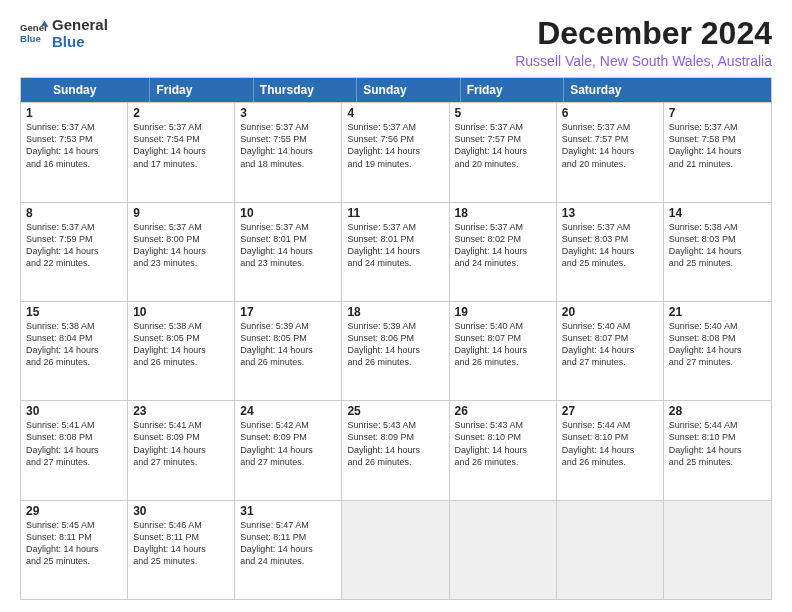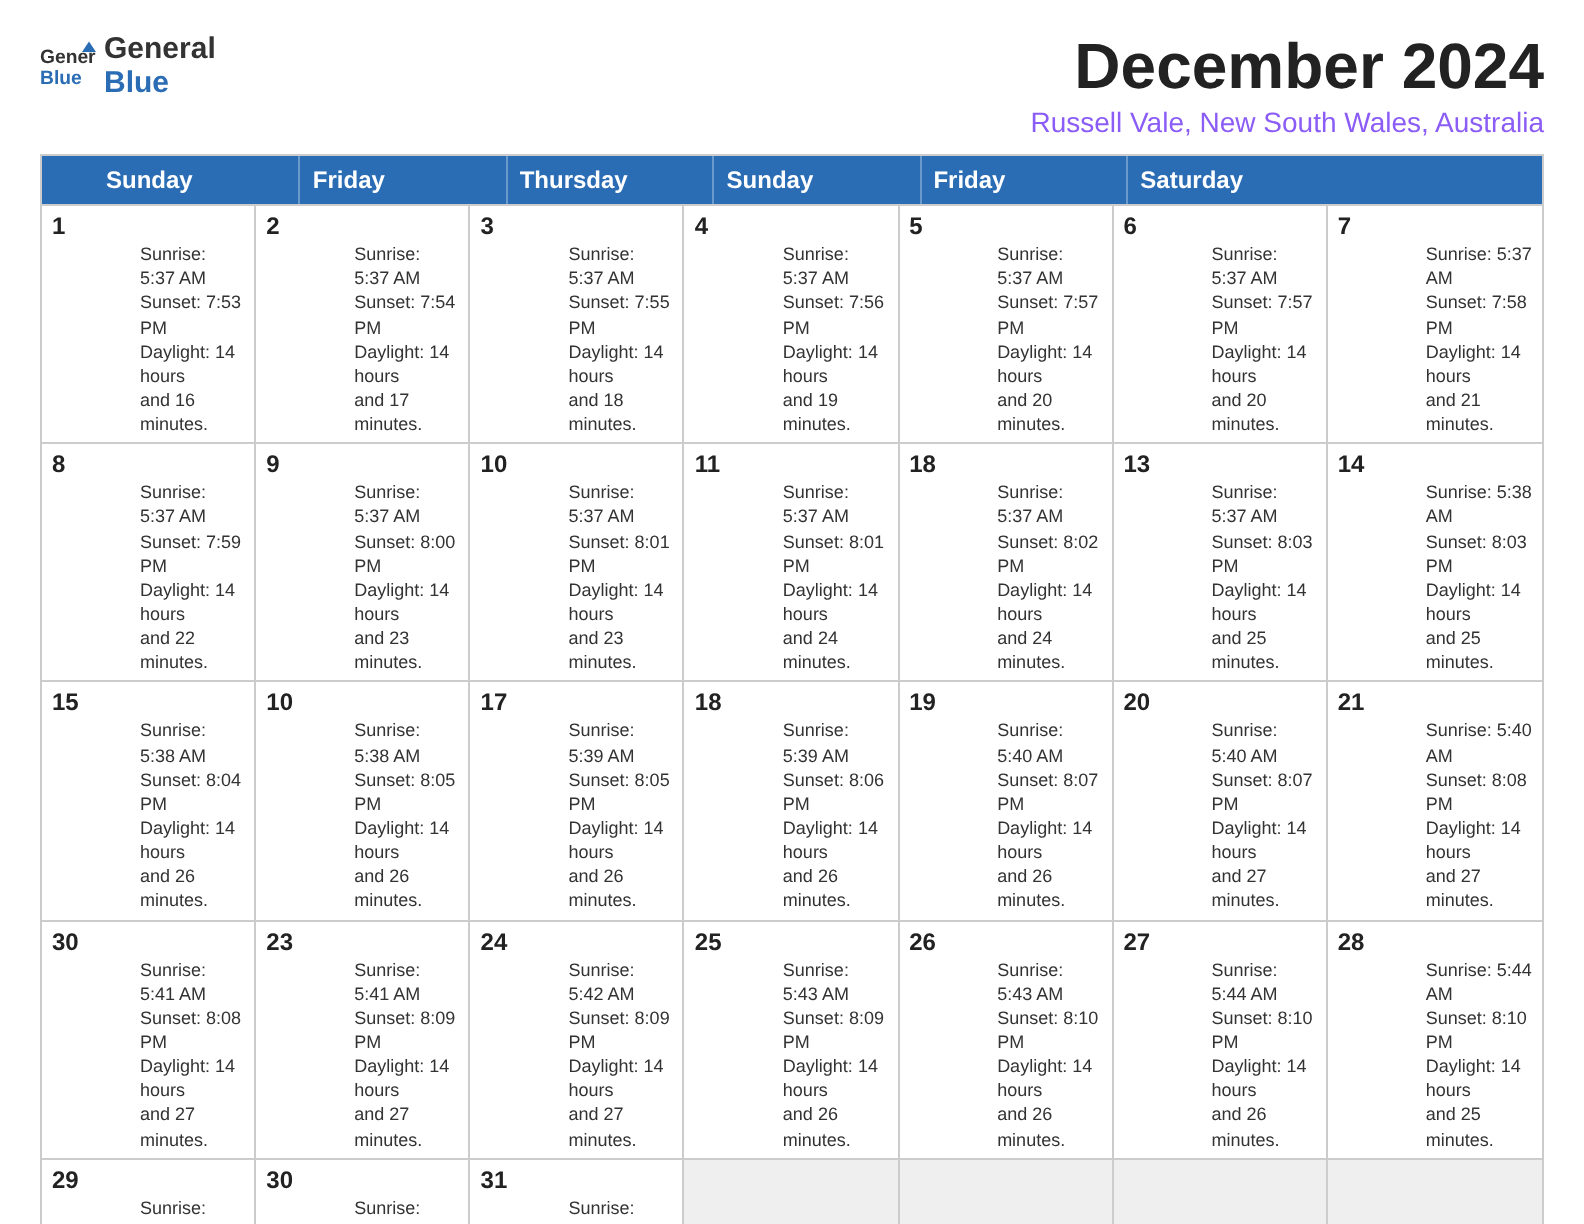--- a/index.html
+++ b/index.html
@@ -93,21 +93,20 @@
     .day-num {
       font-size: 12px;
       font-weight: bold;
       color: #222;
       margin-bottom: 1px;
     }
     .cell-text {
       font-size: 9px;
       line-height: 1.35;
       color: #333;
-      margin-left: 44px;
     }
   </style>
 </head>
 <body>
 
 <div class="page">
   <div class="header">
     <div class="logo">
       <svg class="logo-icon" viewBox="0 0 32 32" width="36" height="36">
         <text x="0" y="14" font-size="11" font-weight="bold" fill="#333">General</text>

